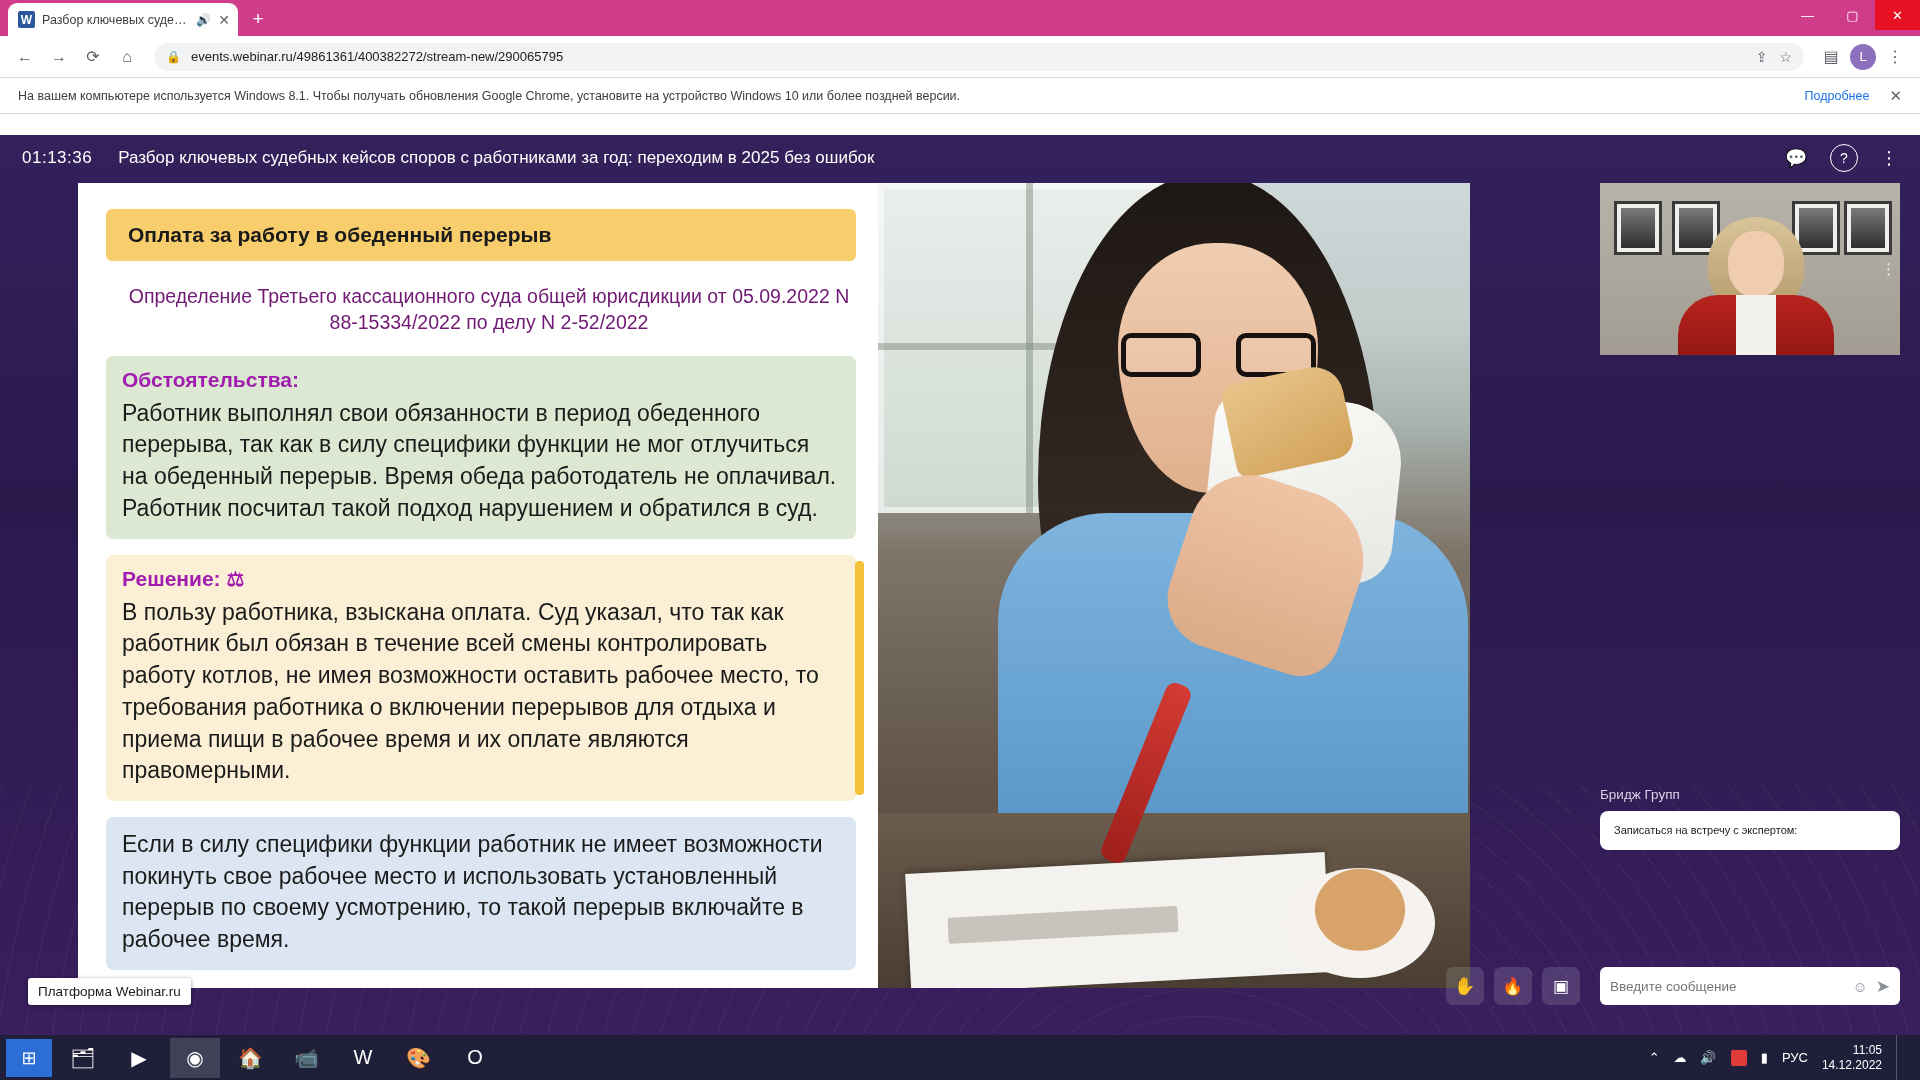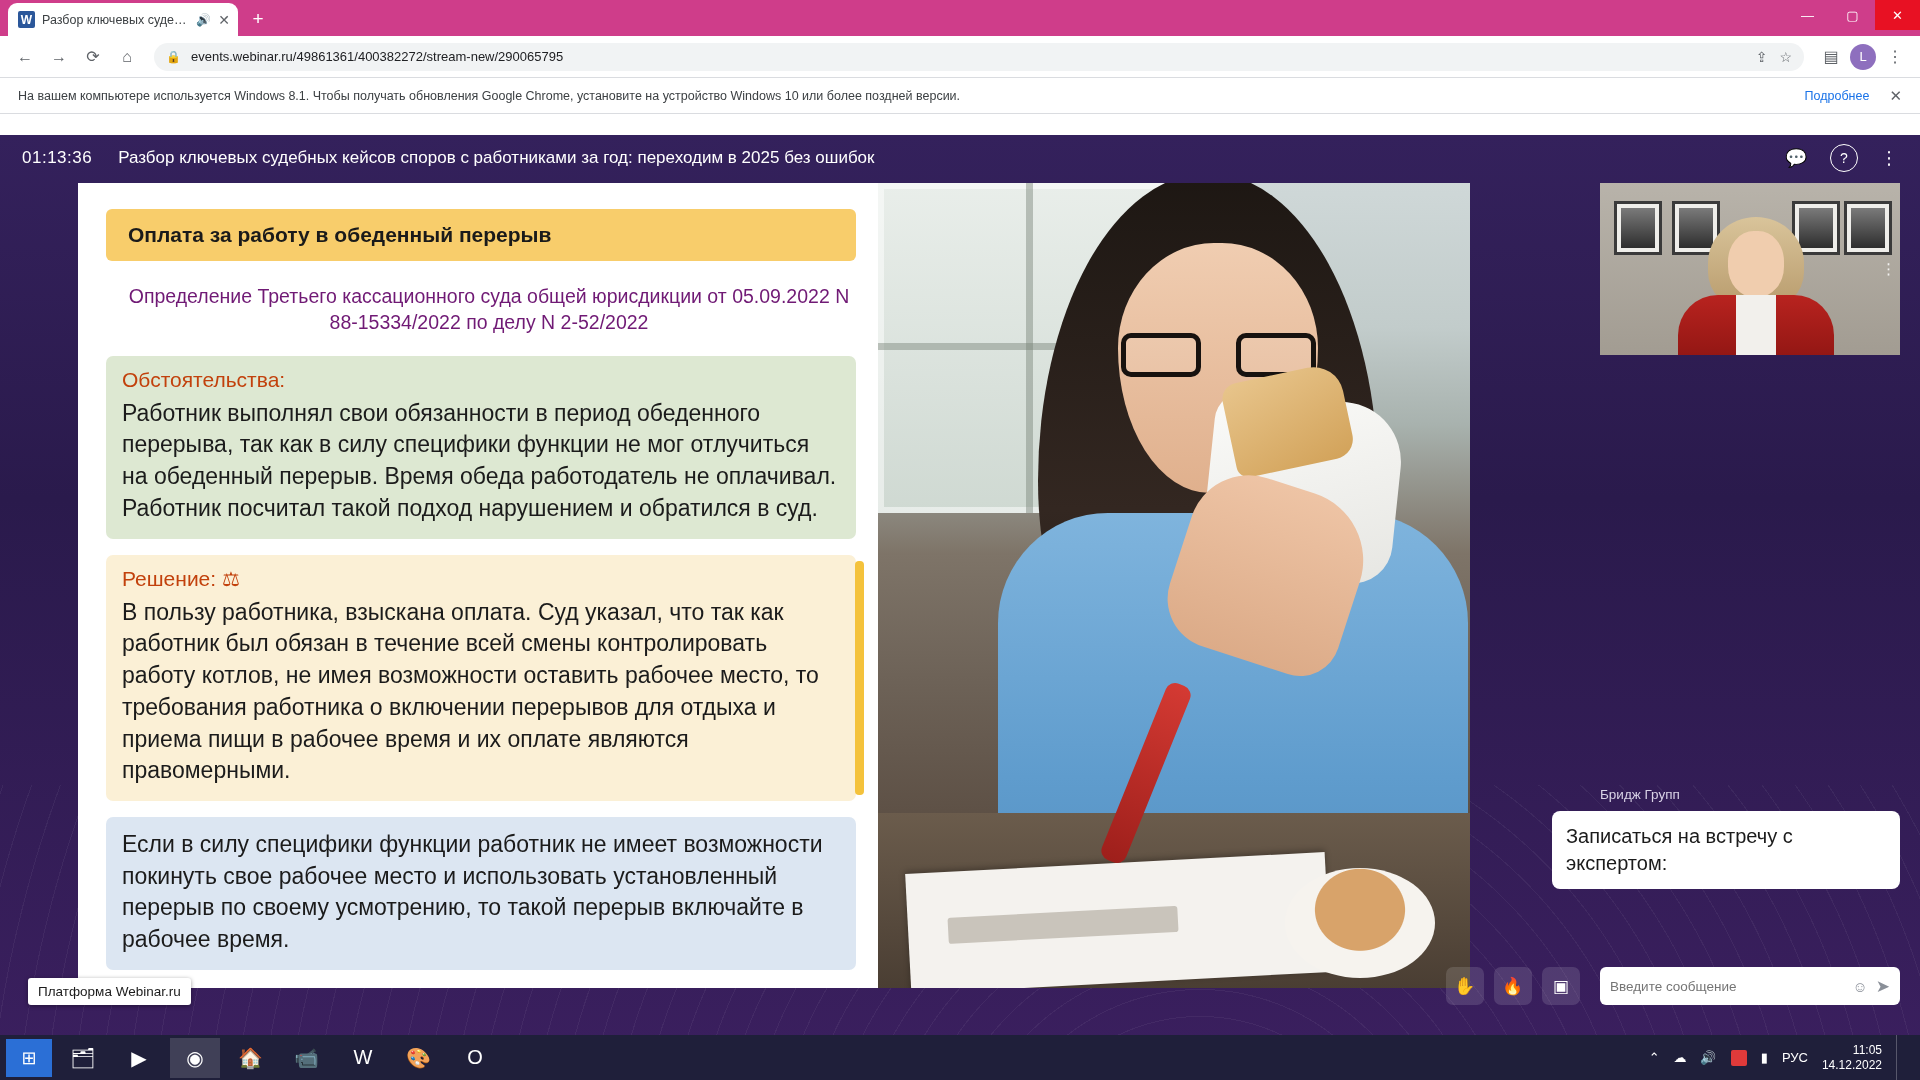--- a/index.html
+++ b/index.html
@@ -121,21 +121,21 @@
   .slide-right { width: 592px; position: relative; overflow: hidden; }
 
   .slide-title {
     background: #f8cd6b; border-radius: 6px; padding: 14px 22px;
     font-size: 21px; font-weight: bold; color: #1a1a1a;
   }
   .slide-ref {
     margin: 22px 4px 20px 20px; font-size: 19.5px; color: #701a75; line-height: 1.35; text-align: center;
   }
   .block { border-radius: 7px; padding: 12px 16px 14px 16px; margin-bottom: 16px; position: relative; }
-  .block h3 { font-size: 21px; font-weight: normal; color: #c2410c; margin-bottom: 6px; }
+  .block h3 { font-size: 21px; font-weight: bold; color: #a21caf; margin-bottom: 6px; }
   .block p { font-size: 23px; line-height: 1.38; color: #1b1b1b; }
   .block.green { background: #dde8d2; }
   .block.cream { background: #fbf0d6; }
   .block.blue { background: #dce6f2; }
   .block .accent-bar {
     position: absolute; right: -8px; top: 6px; width: 9px; height: calc(100% - 12px);
     background: #f4c23b; border-radius: 4px;
   }
   .emoji { font-size: 20px; }
 
@@ -251,23 +251,23 @@
   .cam .dots {
     position: absolute; right: 4px; top: 50%; transform: translateY(-50%);
     color: #fff; font-size: 15px; line-height: .7; letter-spacing: 0; opacity: .85;
   }
 
   .chat-author {
     position: absolute; right: 20px; top: 652px; width: 300px;
     color: #d9d2e6; font-size: 13.5px; z-index: 3;
   }
   .chat-bubble {
-    position: absolute; right: 20px; top: 676px; width: 348px;
+    position: absolute; right: 20px; top: 676px; width: 300px;
     background: #fff; border-radius: 8px; padding: 12px 14px; z-index: 3;
-    font-size: 20px; color: #1b1b1b; line-height: 1.35;
+    font-size: 11px; color: #1b1b1b; line-height: 1.35;
   }
   .chat-bubble a { color: #2b6fd6; text-decoration: underline; word-break: break-all; display: block; margin-top: 8px; }
 
   .composer {
     position: absolute; right: 20px; bottom: 40px; width: 300px; height: 38px;
     background: #fff; border-radius: 6px; display: flex; align-items: center;
     padding: 0 10px; gap: 8px; z-index: 3;
   }
   .composer input {
     flex: 1 1 auto; border: none; outline: none; font-size: 13.5px; color: #9aa0a6;

